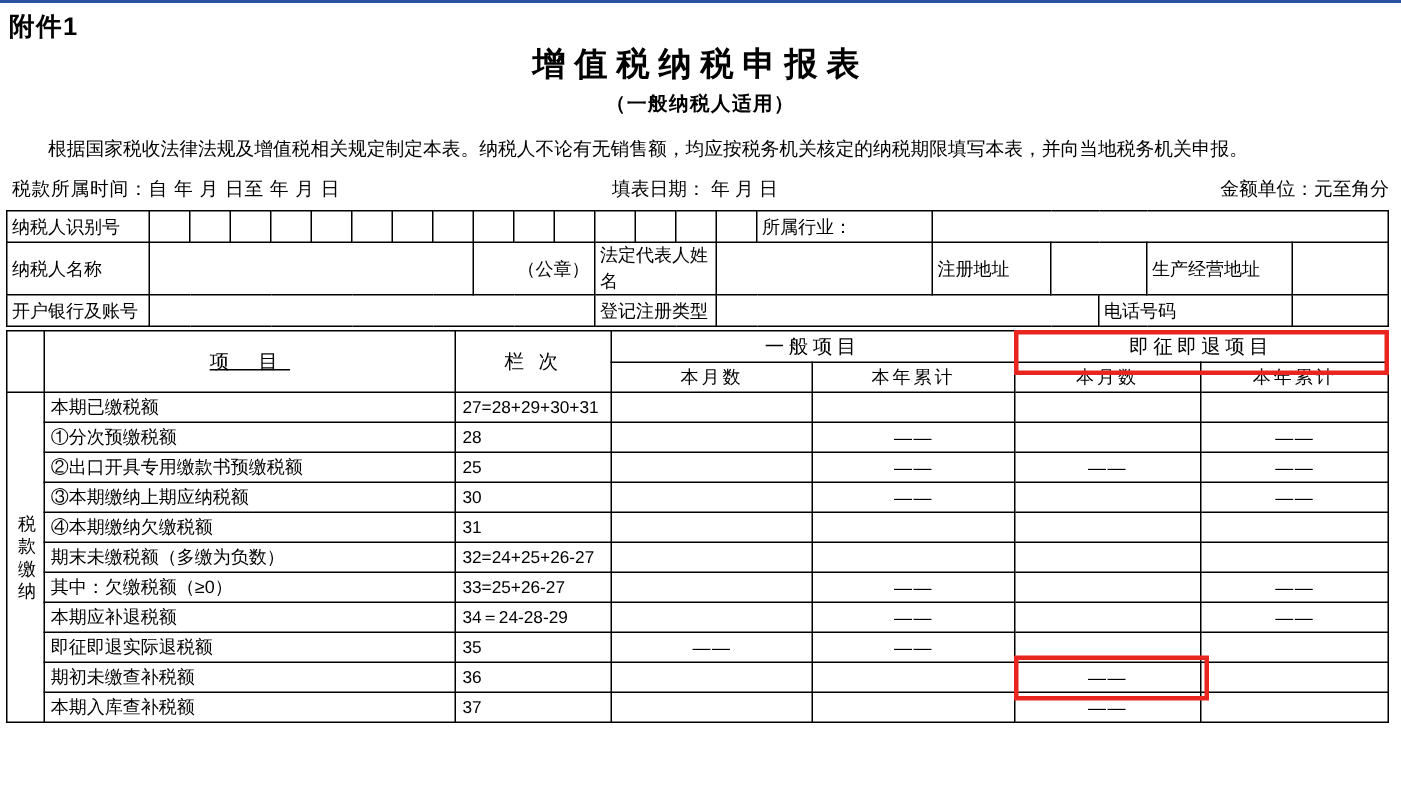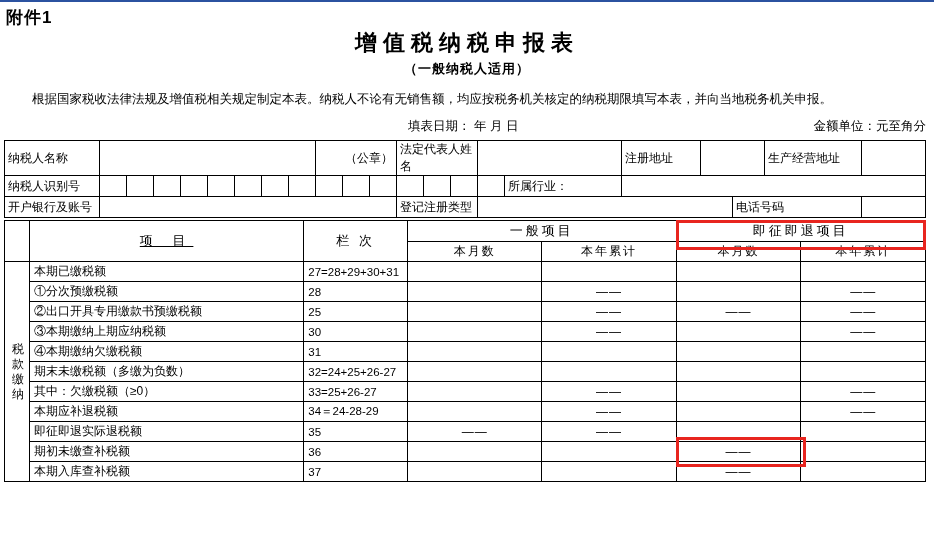--- a/index.html
+++ b/index.html
@@ -144,58 +144,59 @@
 <div class="page">
 
   <div class="top-rule"></div>
 
   <div class="attach-label">附件1</div>
   <div class="title">增值税纳税申报表</div>
   <div class="subtitle">（一般纳税人适用）</div>
   <div class="intro">根据国家税收法律法规及增值税相关规定制定本表。纳税人不论有无销售额，均应按税务机关核定的纳税期限填写本表，并向当地税务机关申报。</div>
 
   <div class="meta-row">
+    <span class="meta-left">税款所属时间：自    年    月    日至    年    月    日</span>
     <span class="meta-mid">填表日期：    年    月    日</span>
     <span class="meta-right">金额单位：元至角分</span>
   </div>
 
   <table class="form">
     <tbody>
         <tr>
+      <td class="lbl" style="width:88px">纳税人识别号</td>
+      <td class="tiny-box"></td>
+      <td class="tiny-box"></td>
+      <td class="tiny-box"></td>
+      <td class="tiny-box"></td>
+      <td class="tiny-box"></td>
+      <td class="tiny-box"></td>
+      <td class="tiny-box"></td>
+      <td class="tiny-box"></td>
+      <td class="tiny-box"></td>
+      <td class="tiny-box"></td>
+      <td class="tiny-box"></td>
+      <td class="tiny-box"></td>
+      <td class="tiny-box"></td>
+      <td class="tiny-box"></td>
+      <td class="tiny-box"></td>
+      <td class="lbl" style="width:110px">所属行业：</td>
+      <td colspan="5"></td>
+    </tr>
+    <tr>
       <td class="lbl">纳税人名称</td>
       <td colspan="8"></td>
       <td colspan="3" style="text-align:right">（公章）</td>
       <td colspan="3">法定代表人姓名</td>
       <td colspan="2"></td>
       <td style="width:72px">注册地址</td>
       <td colspan="2"></td>
       <td style="width:90px">生产经营地址</td>
       <td colspan="2"></td>
     </tr>
     <tr>
-      <td class="lbl" style="width:88px">纳税人识别号</td>
-      <td class="tiny-box"></td>
-      <td class="tiny-box"></td>
-      <td class="tiny-box"></td>
-      <td class="tiny-box"></td>
-      <td class="tiny-box"></td>
-      <td class="tiny-box"></td>
-      <td class="tiny-box"></td>
-      <td class="tiny-box"></td>
-      <td class="tiny-box"></td>
-      <td class="tiny-box"></td>
-      <td class="tiny-box"></td>
-      <td class="tiny-box"></td>
-      <td class="tiny-box"></td>
-      <td class="tiny-box"></td>
-      <td class="tiny-box"></td>
-      <td class="lbl" style="width:110px">所属行业：</td>
-      <td colspan="5"></td>
-    </tr>
-    <tr>
       <td class="lbl">开户银行及账号</td>
       <td colspan="11"></td>
       <td colspan="3">登记注册类型</td>
       <td colspan="4"></td>
       <td colspan="2">电话号码</td>
       <td colspan="2"></td>
     </tr>
   </tbody>
     </table>
 

